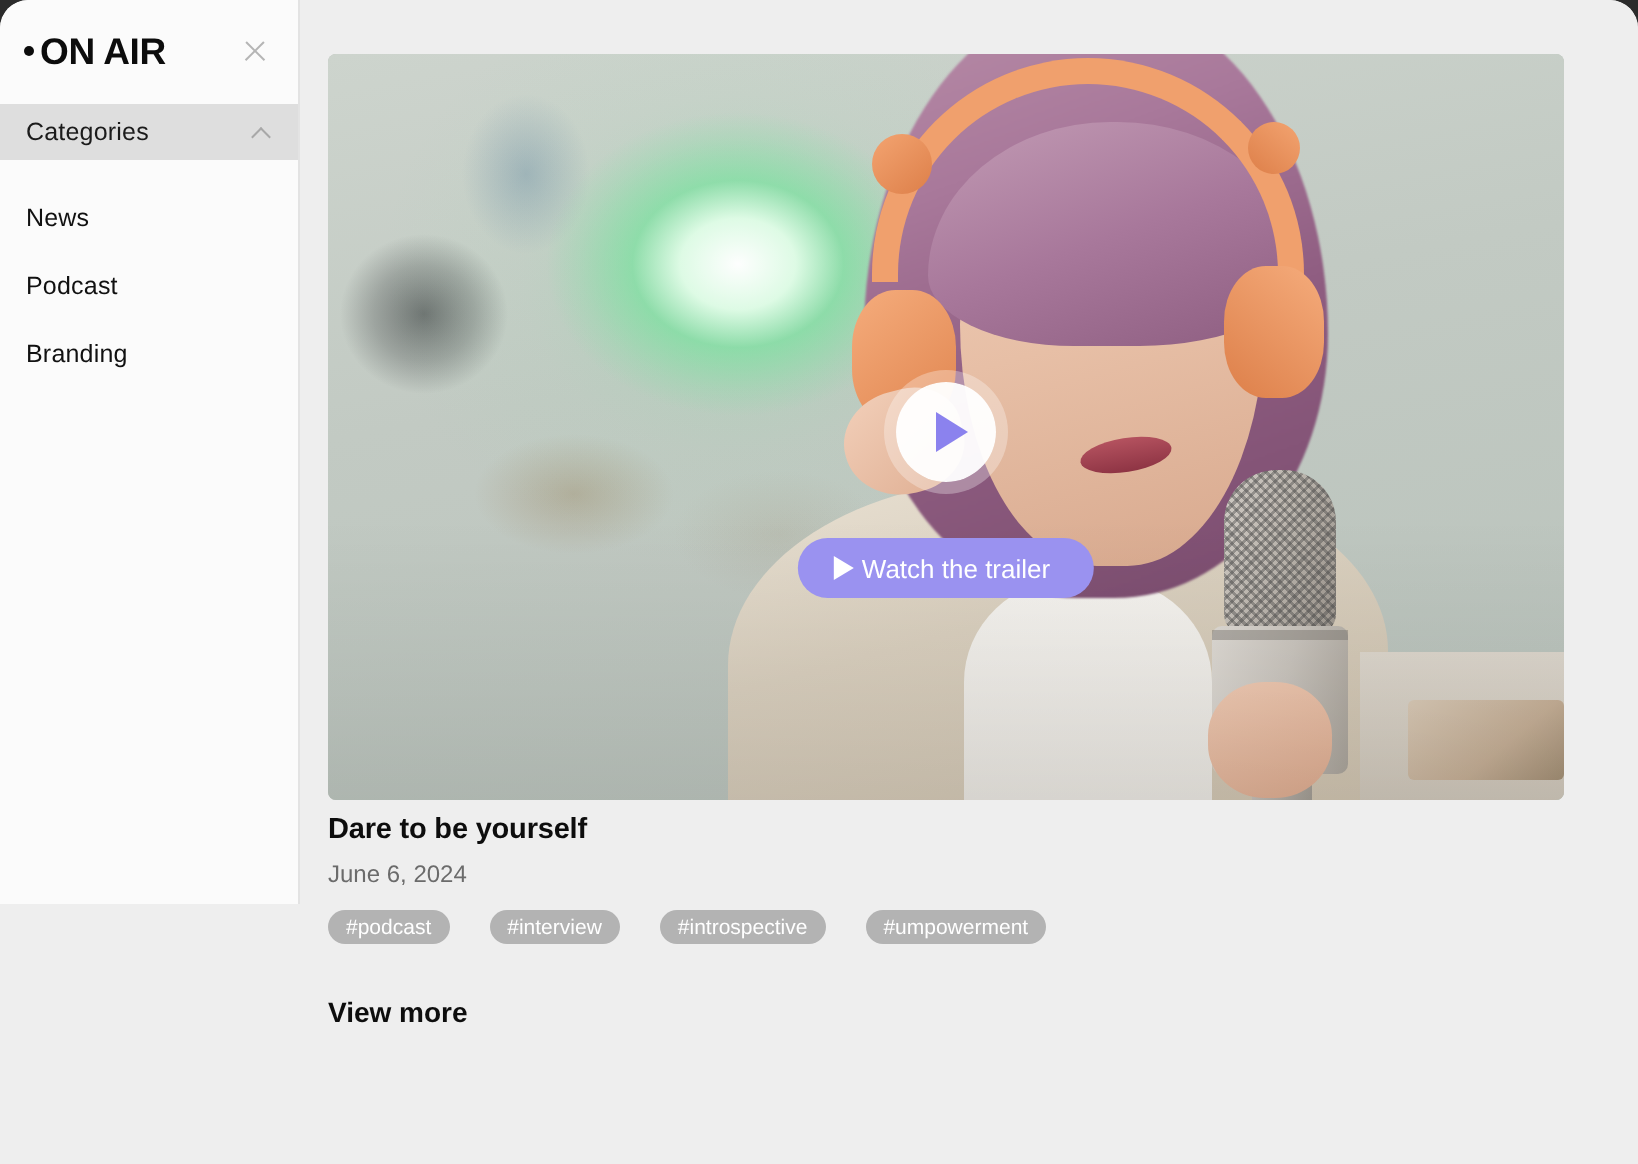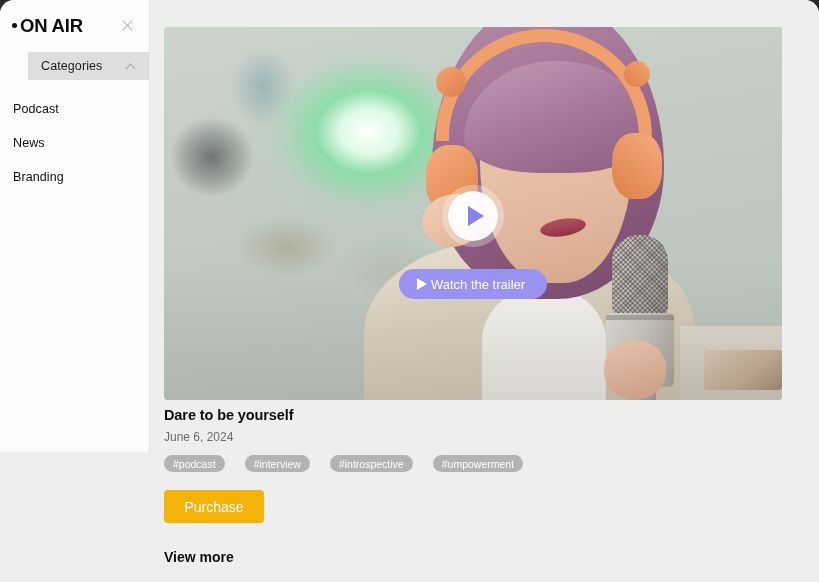--- a/index.html
+++ b/index.html
@@ -82,21 +82,20 @@
   .close-btn::after  { transform: rotate(-45deg); }
 
   .cat-row {
     height: 28px;
     background: #dedede;
     display: flex;
     align-items: center;
     justify-content: space-between;
     padding: 0 13px 0 13px;
     cursor: pointer;
-    margin-left: 28px;
   }
   .cat-row-label {
     font-size: 12.5px;
     color: #1b1b1b;
     letter-spacing: 0.1px;
   }
   .chev {
     width: 9px;
     height: 9px;
     position: relative;
@@ -423,24 +422,24 @@
       <div class="close-btn"></div>
     </div>
 
     <div class="cat-row">
       <span class="cat-row-label">Categories</span>
       <span class="chev"></span>
     </div>
 
     <nav class="nav-list">
       <div class="nav-item">
+        <span>News</span>
+      </div>
+      <div class="nav-item">
         <span>Podcast</span>
-      </div>
-      <div class="nav-item">
-        <span>News</span>
       </div>
       <div class="nav-item">
         <span>Branding</span>
       </div>
     </nav>
   </aside>
 
   <main class="main">
 
     <section class="hero">
@@ -481,19 +480,18 @@
       <h1 class="ep-title">Dare to be yourself</h1>
       <div class="ep-date">June 6, 2024</div>
 
       <div class="tags">
         <span class="tag">#podcast</span>
         <span class="tag">#interview</span>
         <span class="tag">#introspective</span>
         <span class="tag">#umpowerment</span>
       </div>
 
-      <button class="purchase-btn">Purchase</button>
     </section>
 
     <h2 class="view-more">View more</h2>
 
   </main>
 </div>
 
 </body></html>

